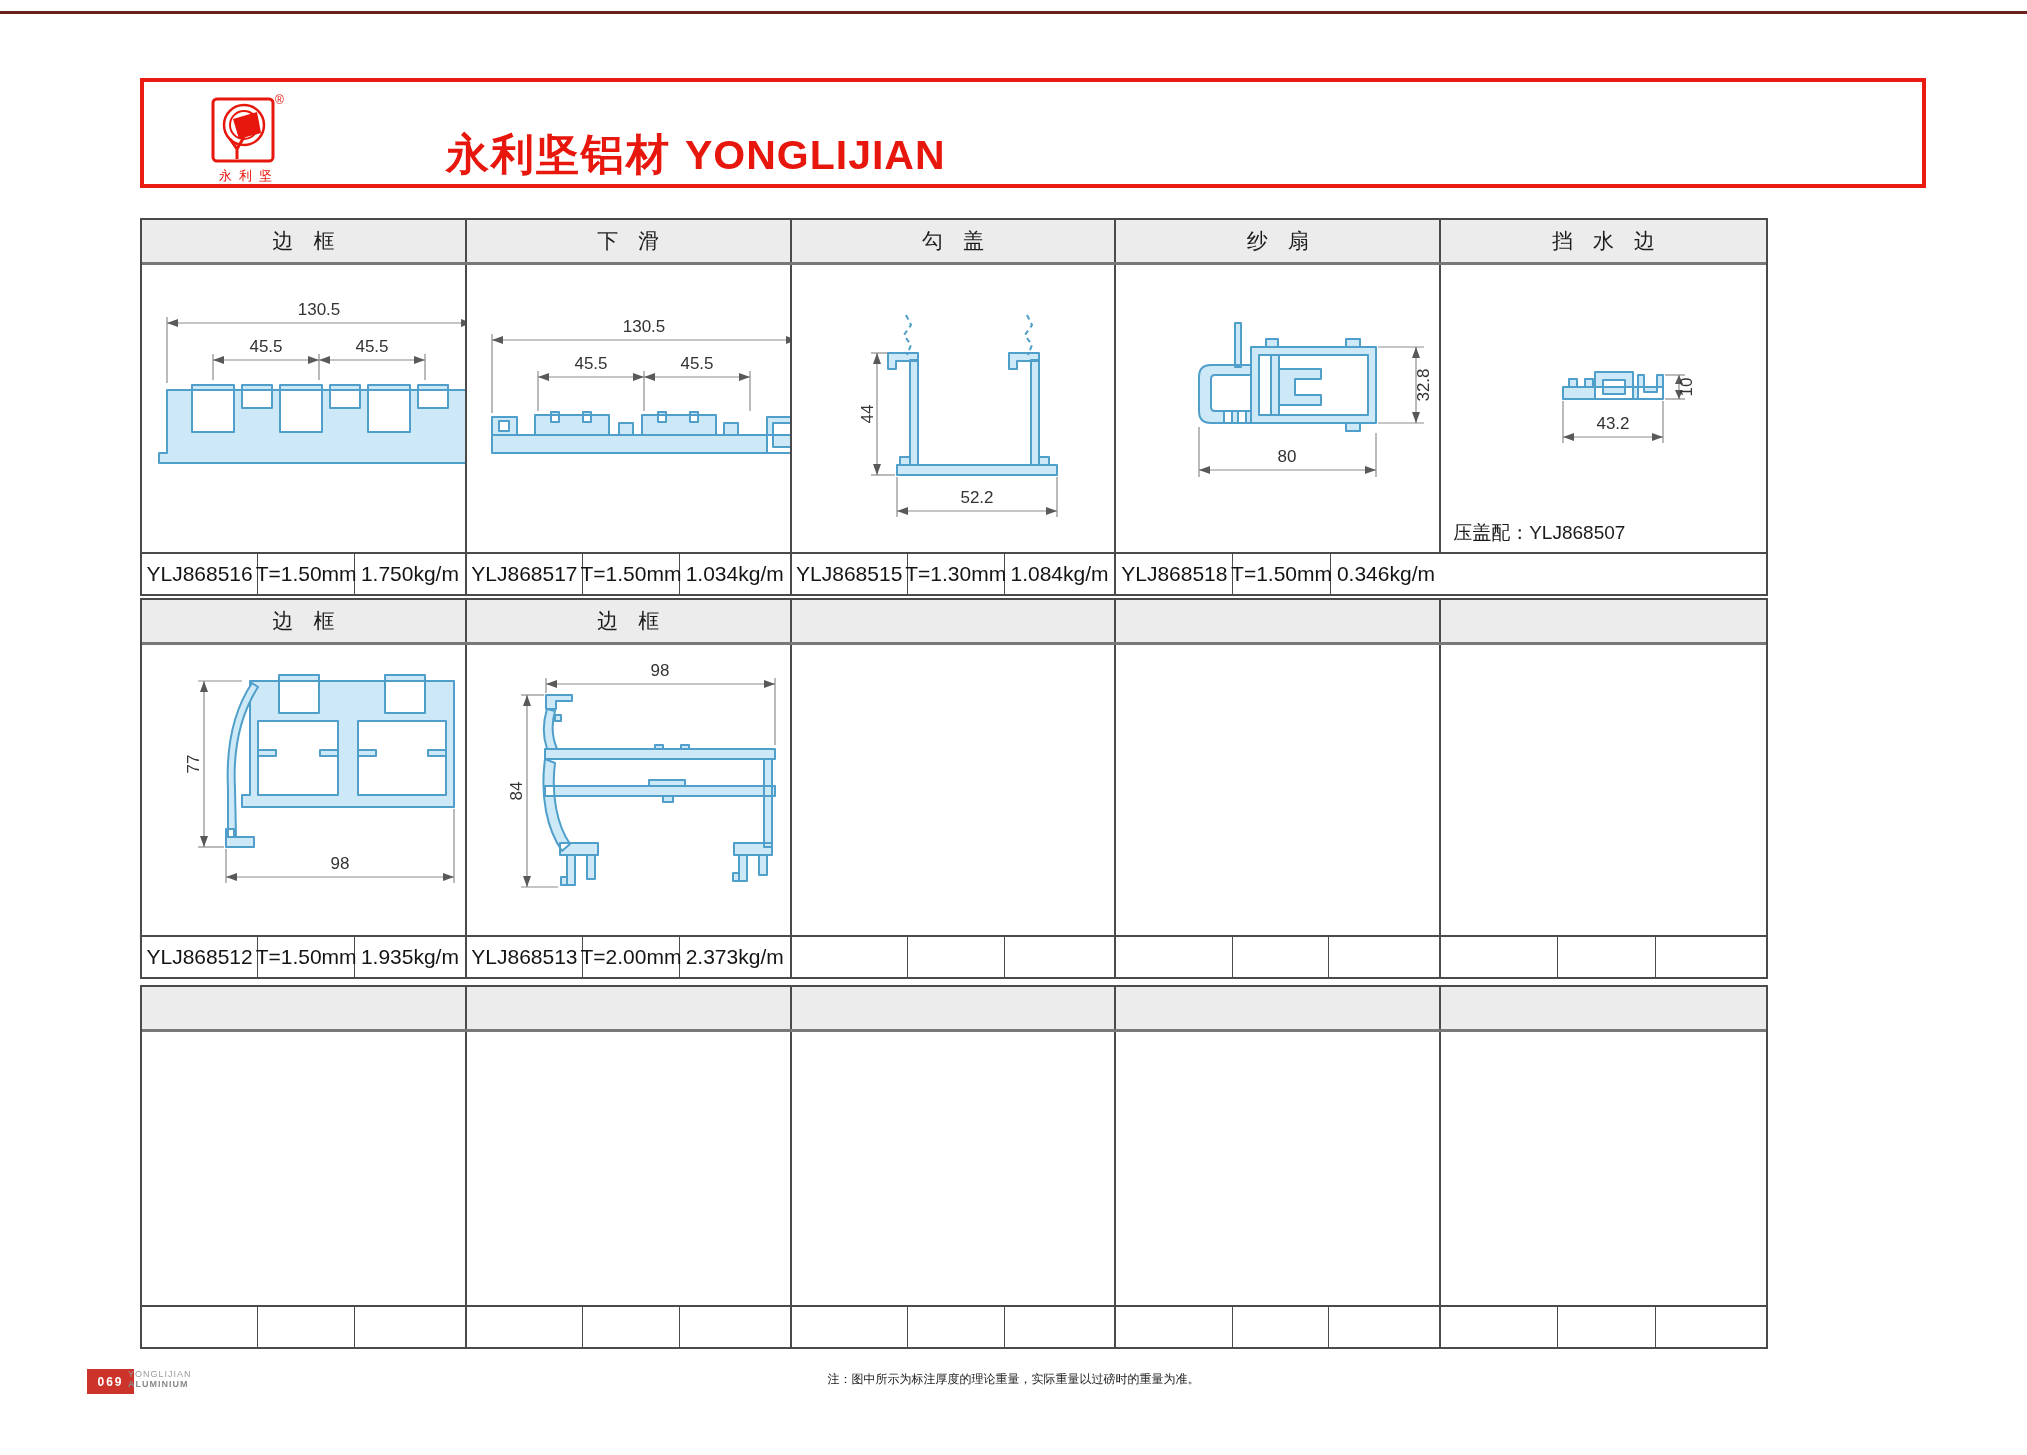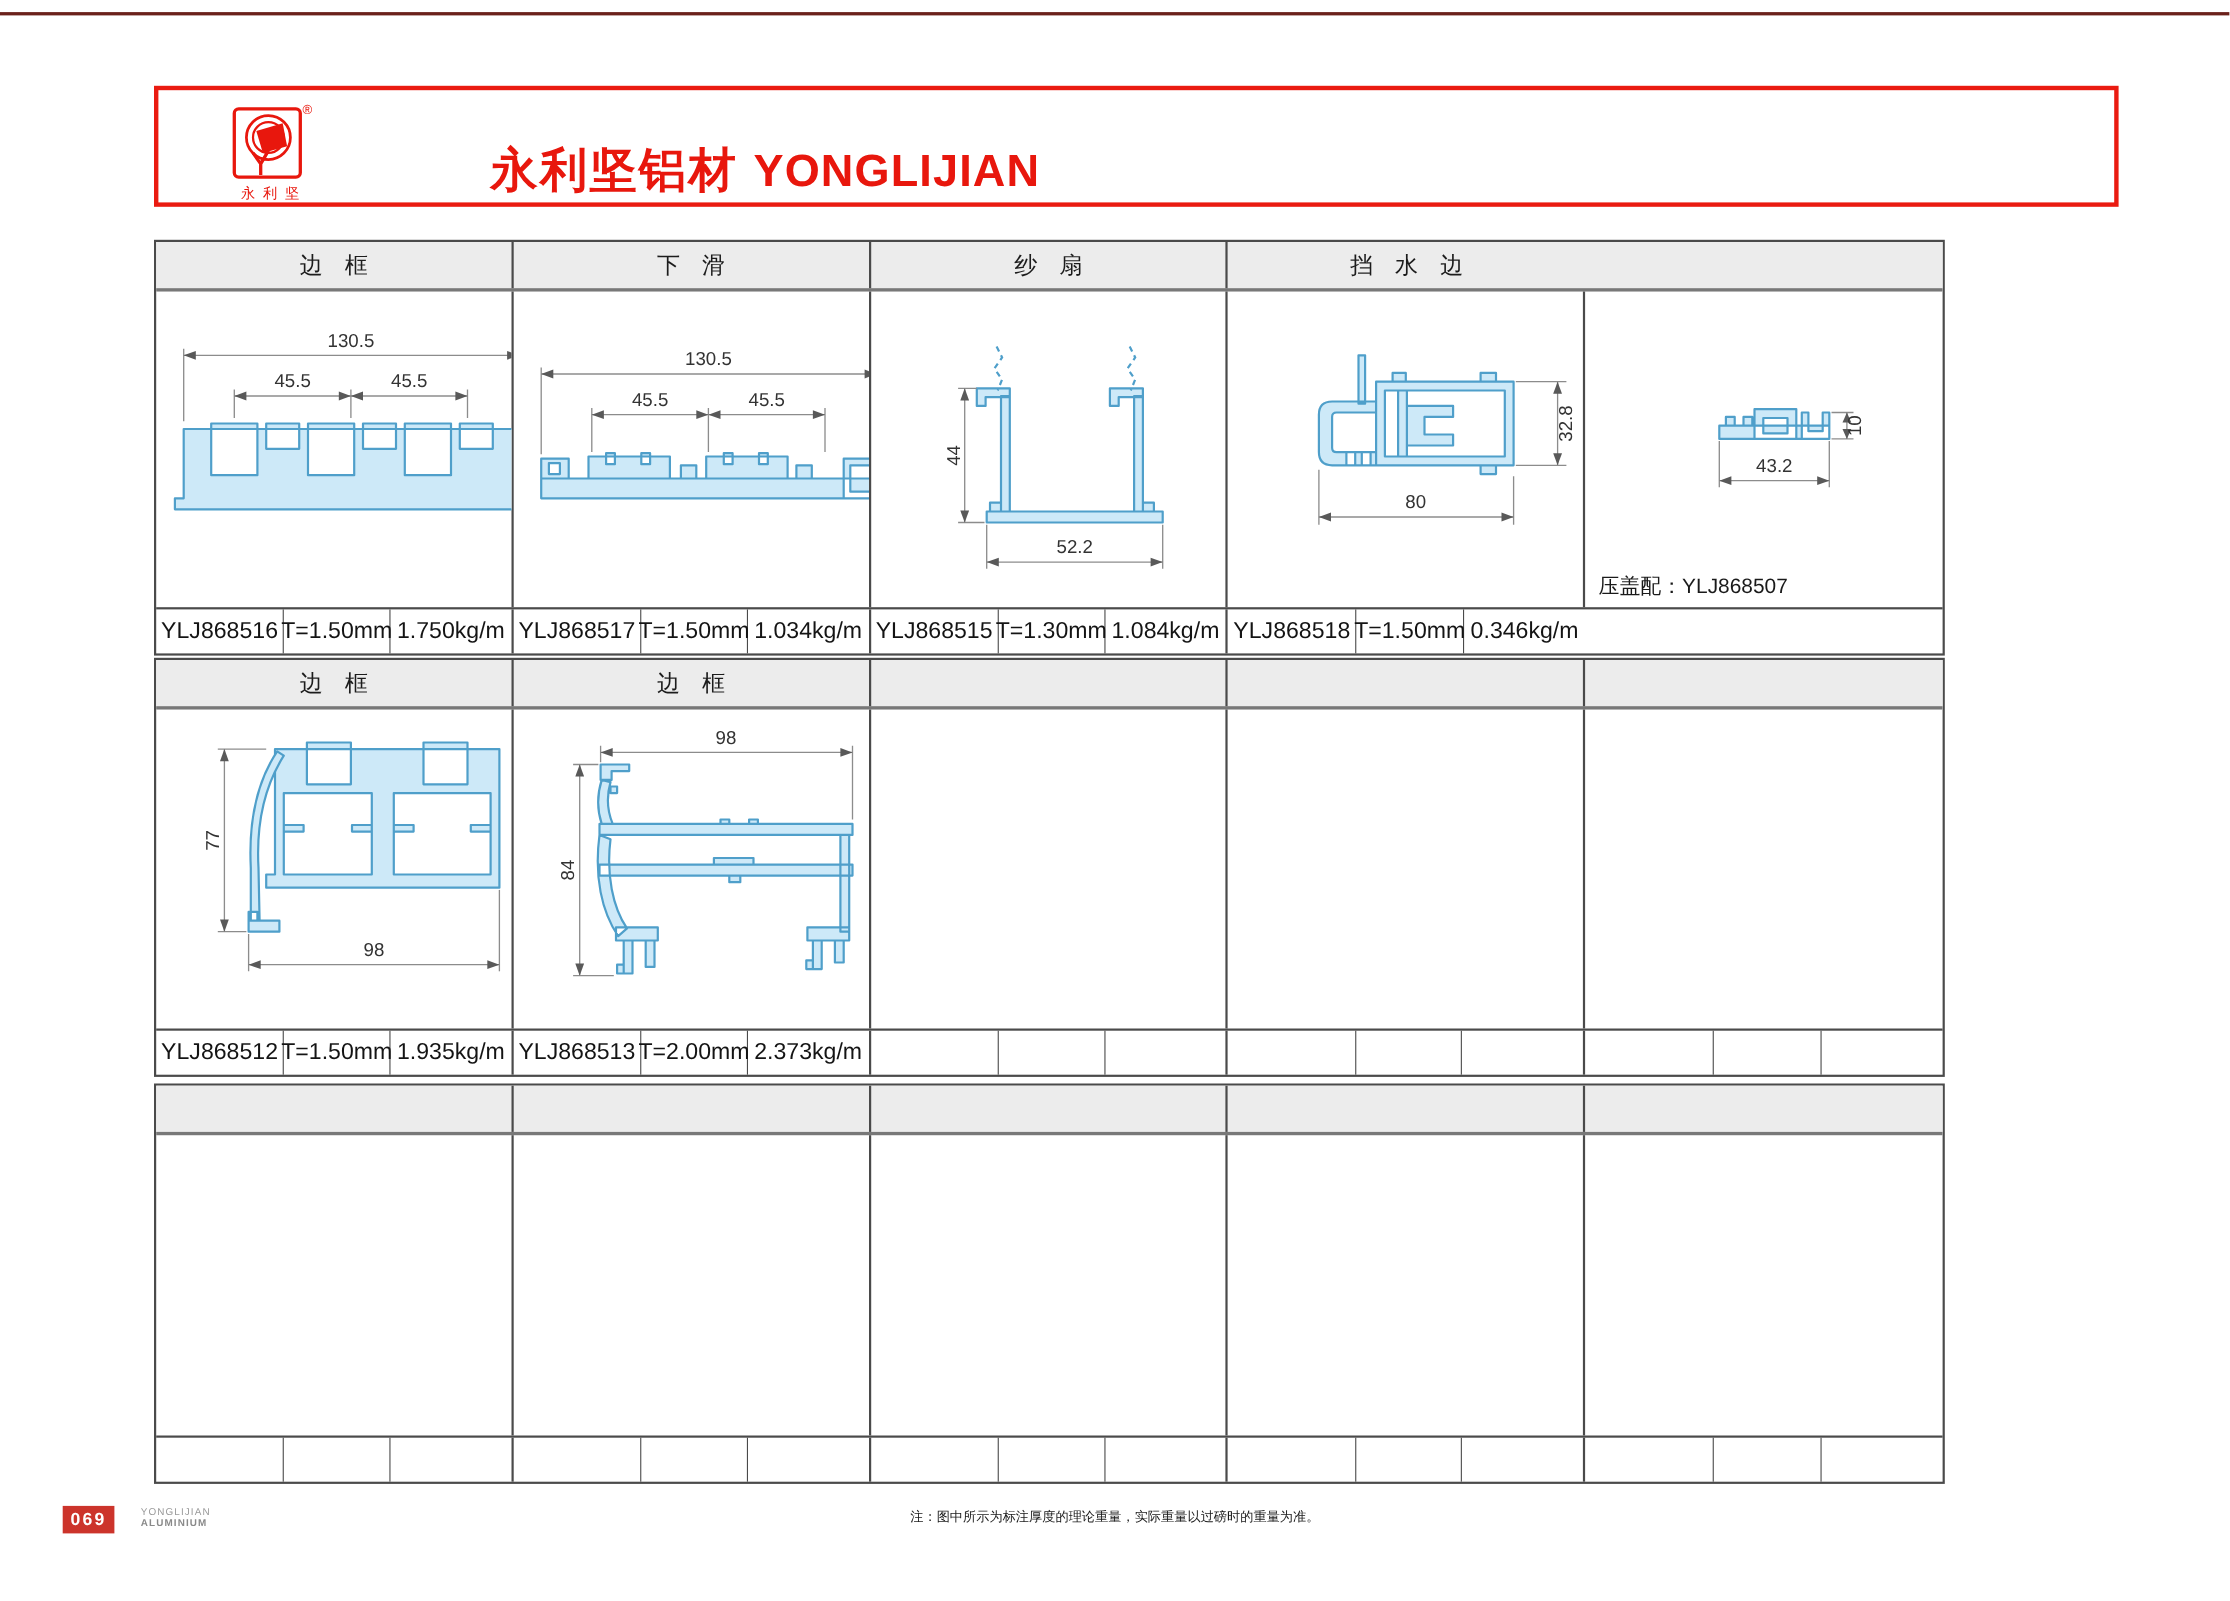--- a/index.html
+++ b/index.html
@@ -40,22 +40,22 @@
   .dl{stroke:#8c8c8c;stroke-width:1.2;fill:none;}
   .ar{fill:#595959;stroke:none;}
   .dt{font-size:17px;fill:#333;}
   .dash{fill:none;stroke:#4f9fca;stroke-width:2;stroke-dasharray:5 4;}
   .logoLine{fill:none;stroke:#e8170d;}
   .logoFill{fill:#e8170d;stroke:none;}
   .logoTxt{fill:#e8170d;font-size:13px;letter-spacing:7px;}
   .regTxt{fill:#e8170d;font-size:12px;}
 
   
-  .pageno{position:absolute;left:57px;top:1369px;width:47px;height:25px;background:#cc342b;color:#fff;
-          font-size:16px;font-weight:bold;display:flex;align-items:center;justify-content:center;letter-spacing:2px;}
+  .pageno{position:absolute;left:87px;top:1369px;width:47px;height:25px;background:#cc342b;color:#fff;
+          font-size:12px;font-weight:bold;display:flex;align-items:center;justify-content:center;letter-spacing:2px;}
   .pbrand{position:absolute;left:128px;top:1369px;font-size:9px;line-height:10px;color:#9a9a9a;letter-spacing:1px;}
   .pbrand .l2{font-weight:bold;color:#8a8a8a;}
   .note{position:absolute;left:0;top:1371px;width:100%;text-align:center;font-size:12px;color:#1a1a1a;}
 </style>
 </head>
 <body>
 
 <div class="page">
   <div class="topline"></div>
 
@@ -75,20 +75,21 @@
       <span class="cn">永利坚铝材</span><span class="en">YONGLIJIAN</span>
     </div>
     <div class="htitles">
     </div>
   </div>
 
   <div class="tbl" style="top:218px;">
     <div class="thead">
       <div class="th">边框</div>
       <div class="th">下滑</div>
+      <div class="th">勾盖</div>
       <div class="th">纱扇</div>
       <div class="th">挡水边</div>
     </div>
     <div class="tbody" style="height:287px;">
 
       <div class="td">
         <svg width="357" height="287" viewBox="0 0 357 287">
           <path class="prof" fill-rule="evenodd" d="M25,125 H330 V188 H338 V198 H17 V188 H25 Z
             M50,120 H92 V167 H50 Z M138,120 H180 V167 H138 Z M226,120 H268 V167 H226 Z
             M100,120 H130 V143 H100 Z M188,120 H218 V143 H188 Z M276,120 H306 V143 H276 Z"></path>

